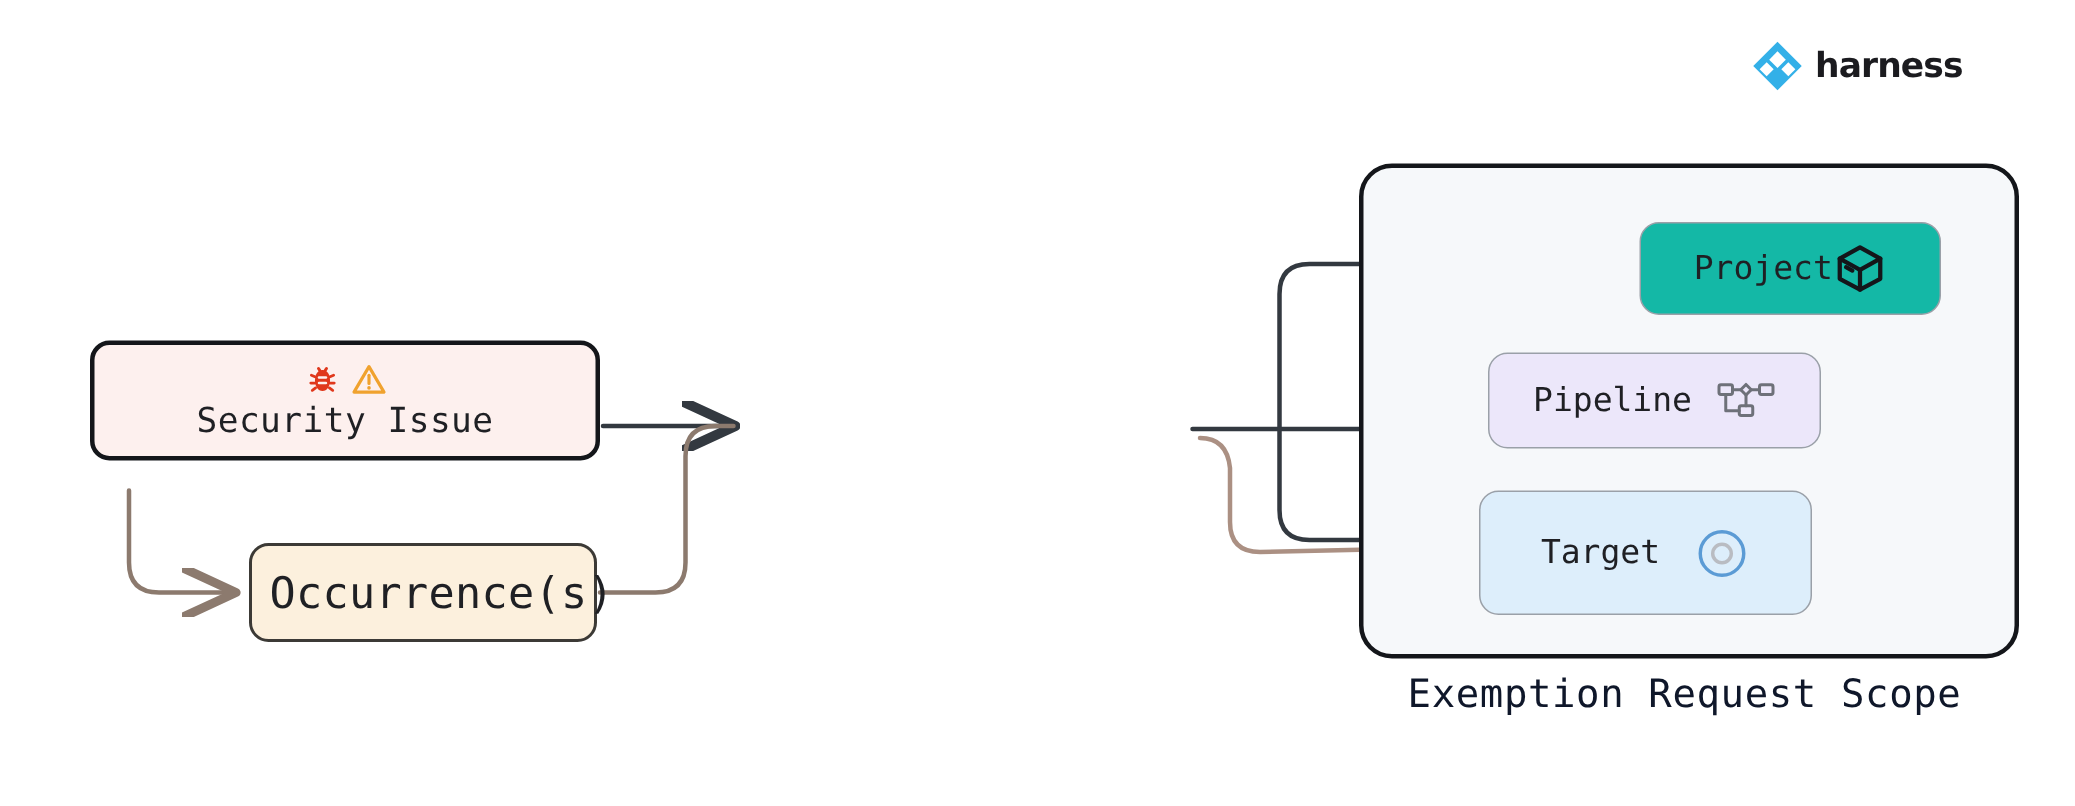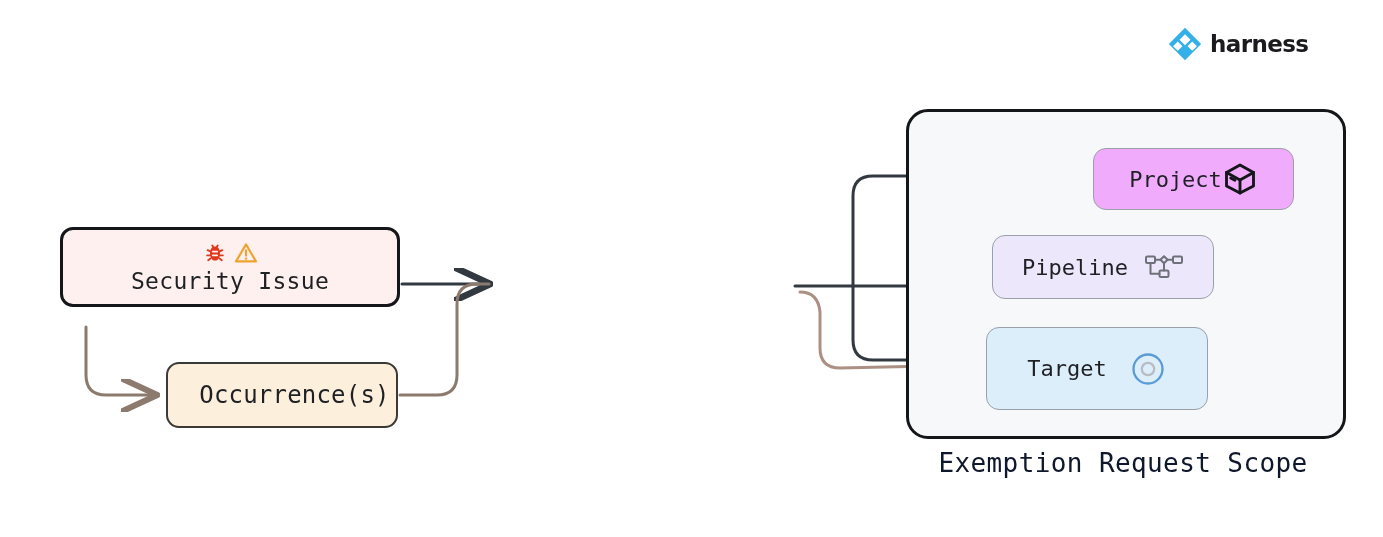--- a/index.html
+++ b/index.html
@@ -74,21 +74,21 @@
     display: flex; align-items: center; gap: 7px; height: 26px;
   }
   #node-security .label { font-size: 23px; letter-spacing: 0.3px; }
 
   
   #node-occurrence {
     left: 166px; top: 362px; width: 232px; height: 66px;
     background: #fcf0dd;
     border: 2.5px solid #3c3a36;
   }
-  #node-occurrence .label { font-size: 24px; letter-spacing: 0.2px; margin-left: 25px; }
+  #node-occurrence .label { font-size: 29px; letter-spacing: 0.2px; margin-left: 25px; }
 
   
   #node-request {
     left: 500px; top: 221px; width: 293px; height: 131px;
     background: #e0f0fc;
     border: 3px solid #14161a;
     gap: 16px;
   }
   #node-request .label {
     font-size: 24px; line-height: 1.22; letter-spacing: 0.2px; text-align: center;
@@ -110,21 +110,21 @@
     font-family: "DejaVu Sans Mono", "Liberation Mono", monospace;
     font-size: 26px;
     color: #0f172a;
     letter-spacing: 0.4px;
     z-index: 2;
   }
 
   
   #node-project {
     left: 1093px; top: 148px; width: 201px; height: 62px;
-    background: #f0abfc;
+    background: #14b8a6;
     border: 1.5px solid #9aa0a8;
     gap: 0;
   }
   #node-project .label { font-size: 22px; }
 
   
   #node-pipeline {
     left: 992px; top: 235px; width: 222px; height: 64px;
     background: #ece7fa;
     border: 1.5px solid #9aa0a8;

